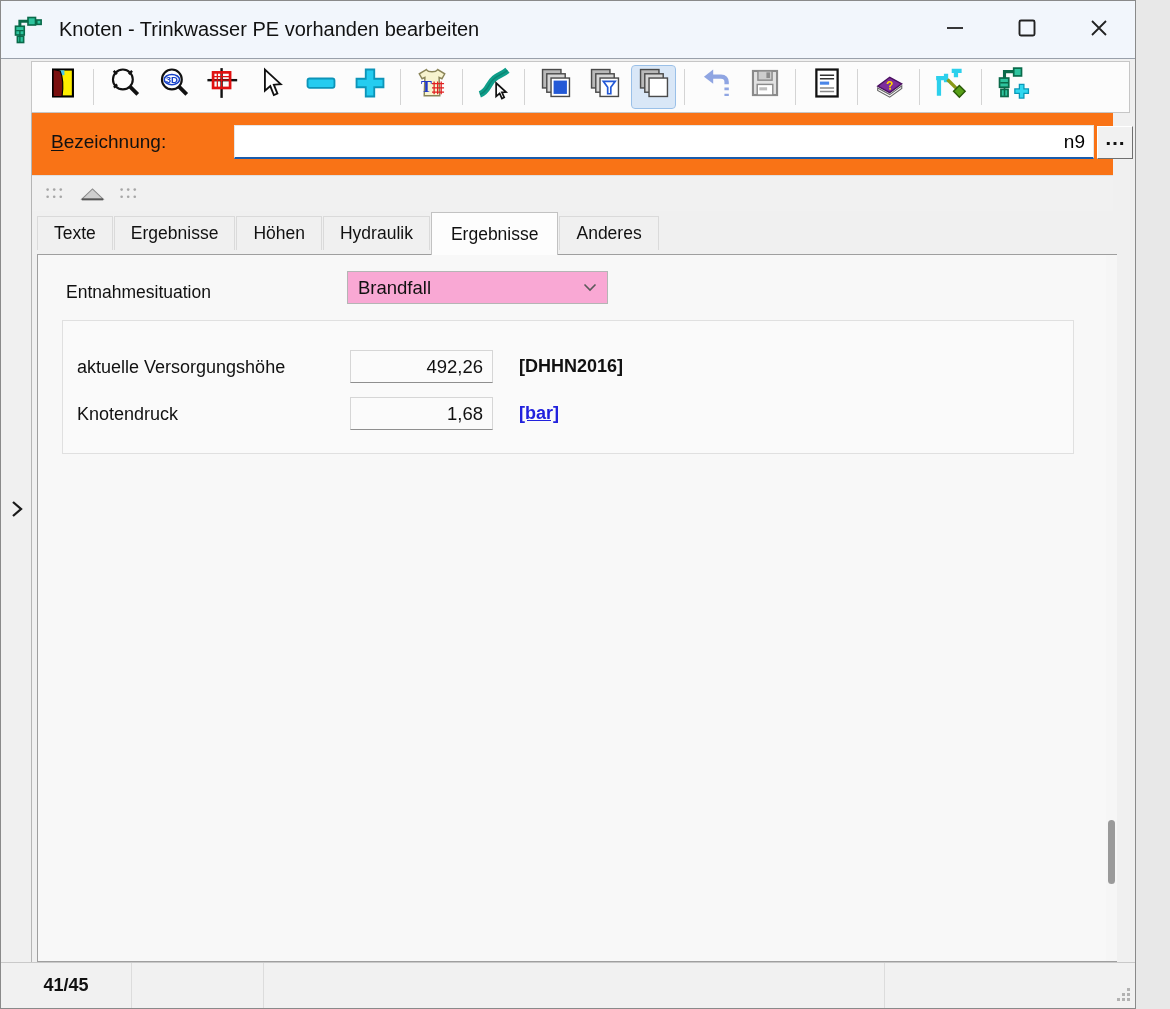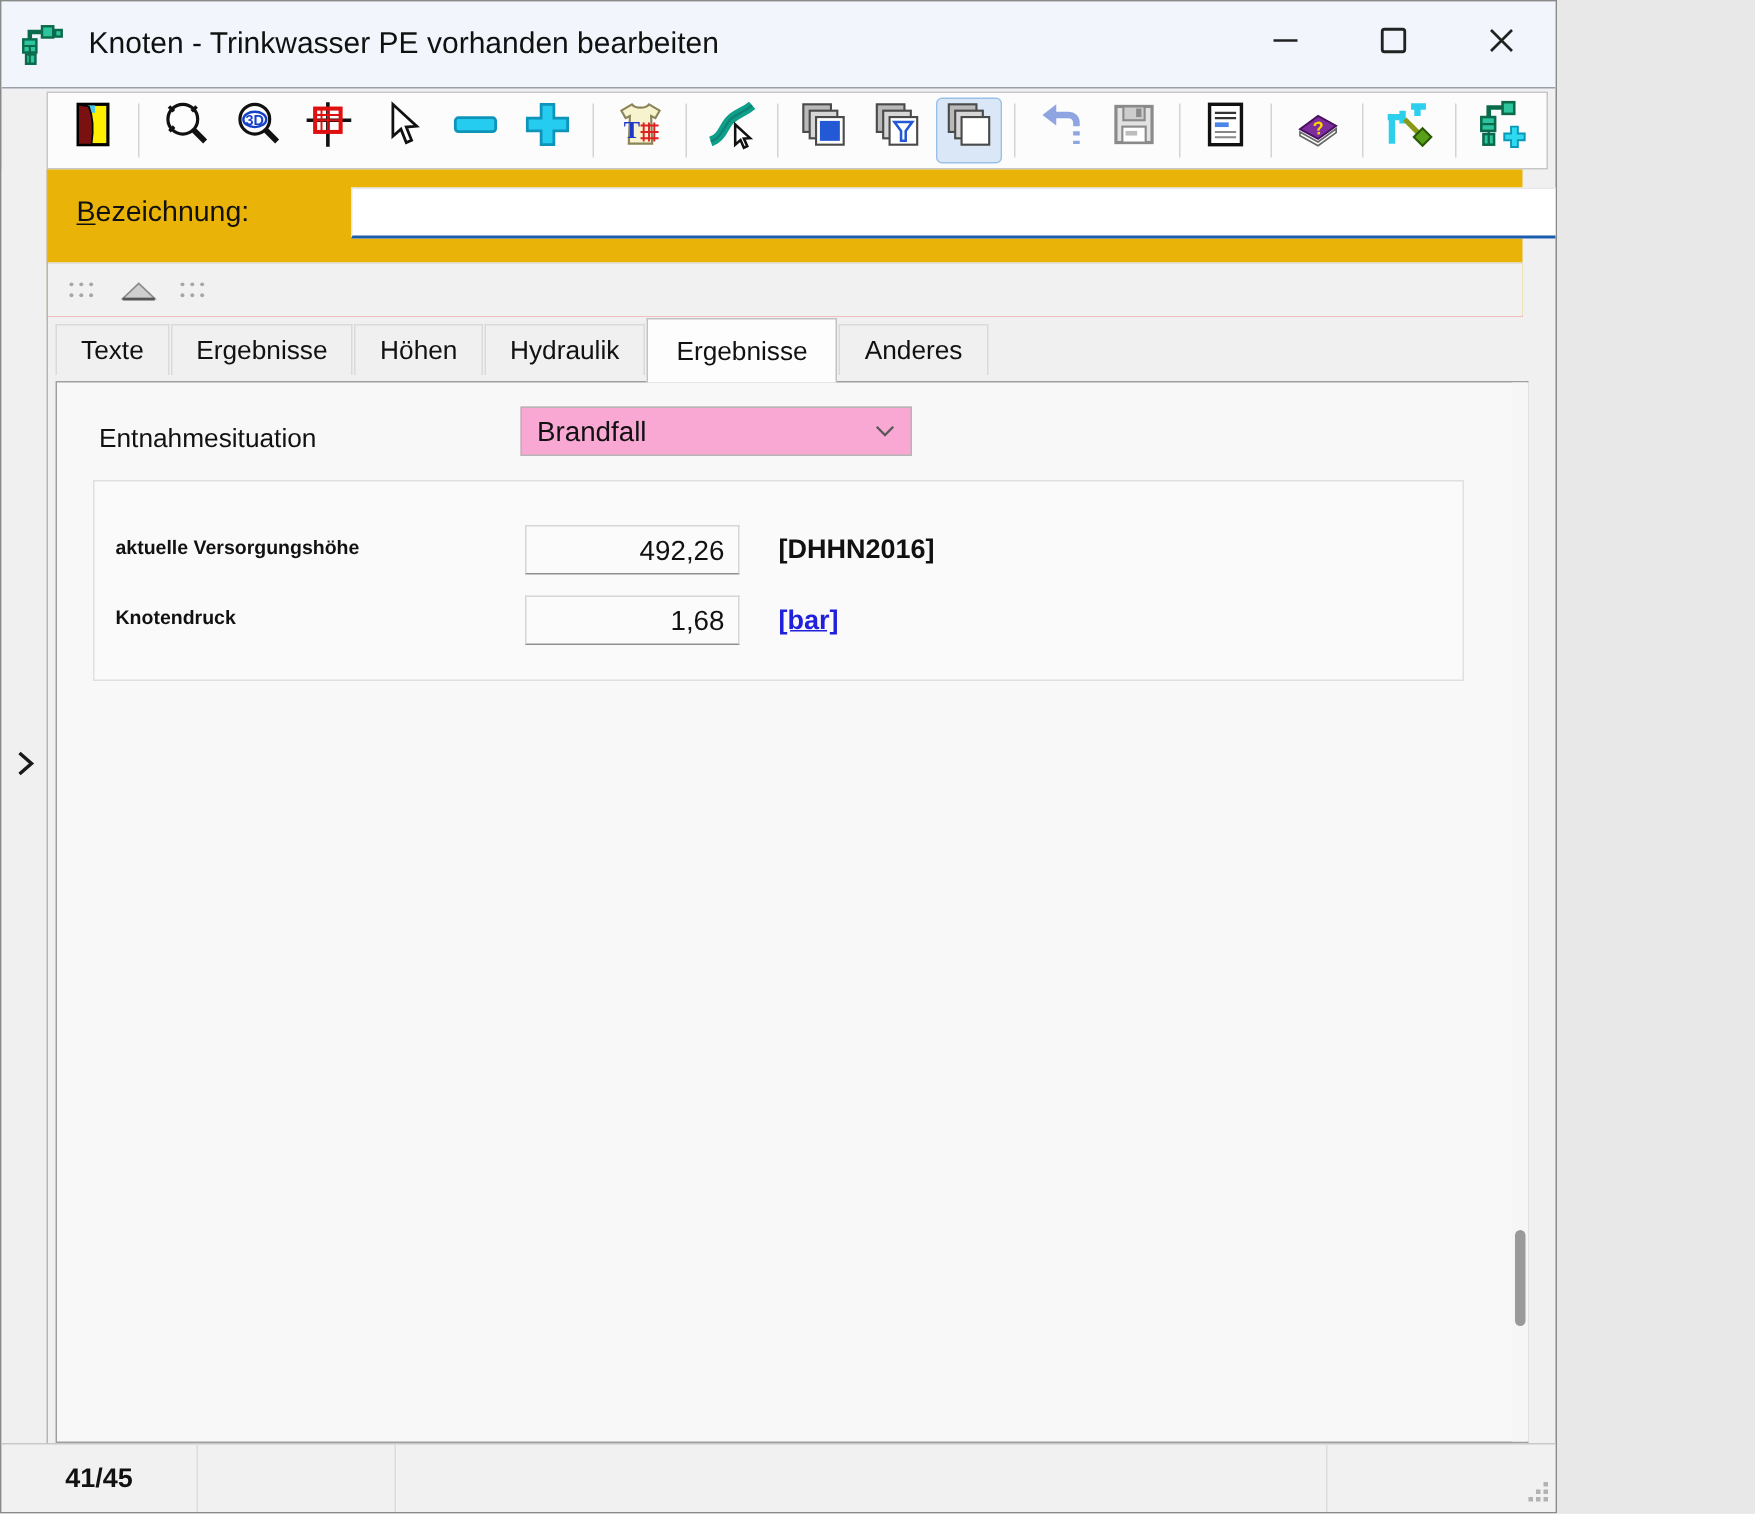--- a/index.html
+++ b/index.html
@@ -1,34 +1,34 @@
 <!DOCTYPE html>
 <html><head>
 <meta charset="utf-8">
 <style>
   html,body{margin:0;padding:0;background:#e8e8e8;}
-  .window{position:relative;width:1038px;height:1009px;background:#f0f0f0;
+  .window{position:relative;width:1136px;height:1009px;background:#f0f0f0;
     font-family:"Liberation Sans",sans-serif;color:#111;border:1px solid #8a8a8a;
     box-sizing:border-box;overflow:hidden;}
   
   .titlebar{height:58px;background:#f2f6fc;border-bottom:1px solid #99a0aa;
     display:flex;align-items:center;padding-left:12px;box-sizing:border-box;}
   .title-icon{display:flex;align-items:center;}
   .title-text{margin-left:16px;font-size:20px;}
   .win-controls{margin-left:auto;height:100%;display:flex;}
   .win-btn{width:72px;height:100%;display:flex;align-items:center;justify-content:center;cursor:default;}
   
   .toolbar{position:absolute;left:30px;right:5px;top:60px;height:52px;background:#fcfcfc;
     border:1px solid #c6c6c6;box-sizing:border-box;display:flex;align-items:center;
     padding:0 9px;gap:6px;}
   .tbtn{width:43px;height:42px;display:flex;align-items:flex-start;justify-content:center;border-radius:3px;text-decoration:underline;}
   .tbtn.active{background:#d9e7f7;outline:1px solid #9ac0e8;}
   .tsep{width:1px;height:36px;background:#d4d4d4;margin:0 3px;}
   
-  .upper-region{position:absolute;left:30px;right:22px;top:112px;height:98px;background:#eab308;
+  .upper-region{position:absolute;left:30px;right:22px;top:112px;height:98px;background:#f97316;
     border-bottom:1px solid #ec4899;box-sizing:border-box;}
   .bez-row{position:relative;height:62px;}
   .bez-label{position:absolute;left:20px;top:18px;font-size:19px;}
   .u{text-decoration:underline;text-underline-offset:2px;}
   .bez-input{position:absolute;left:203px;top:12px;width:860px;height:34px;box-sizing:border-box;
     background:#fff;border:1px solid #e6e6e6;border-bottom:2px solid #1b5cab;font-size:19px;
     font-family:"Liberation Sans",sans-serif;padding:0 8px;outline:none;text-align:right;}
   .browse-btn{position:absolute;left:1066px;top:13px;width:36px;height:33px;background:#f1f1f1;
     border:1px solid;border-color:#ffffff #6f6f6f #6f6f6f #ffffff;font-size:21px;font-weight:bold;
     line-height:14px;padding:0 0 10px 0;font-family:"Liberation Sans",sans-serif;color:#111;}
@@ -48,21 +48,21 @@
   .tab.active{height:43px;background:#fdfdfd;border-color:#c2c2c2;margin-bottom:-1px;padding:0 19px;}
   .panel{position:absolute;left:6px;right:13px;top:43px;bottom:0;border:1px solid #9f9f9f;
     background:#f8f8f8;z-index:1;}
   .ent-label{position:absolute;left:28px;top:27px;font-size:17.5px;}
   .select-box{position:absolute;left:309px;top:16px;width:261px;height:33px;box-sizing:border-box;
     border:1px solid #b5b5b5;background:#f9a8d4;display:flex;align-items:center;padding:0 10px;
     font-size:18.5px;cursor:default;}
   .select-box .chev{margin-left:auto;display:flex;align-items:center;}
   .groupbox{position:absolute;left:24px;right:42px;top:65px;height:132px;border:1px solid #e0e0e0;
     background:#fafafa;}
-  .glabel{position:absolute;font-size:13px;font-weight:bold;}
+  .glabel{position:absolute;font-size:18px;}
   .gfield{position:absolute;width:143px;height:33px;box-sizing:border-box;background:#fbfbfb;
     border:1px solid #d6d6d6;border-bottom-color:#8f8f8f;display:flex;align-items:center;
     justify-content:flex-end;padding:0 9px;font-size:18.5px;}
   .gunit{position:absolute;font-size:18px;font-weight:bold;}
   .gunit.link{color:#2121dd;text-decoration:underline;cursor:pointer;}
   .r1l{left:14px;top:36px;} .r1f{left:287px;top:29px;} .r1u{left:456px;top:35px;}
   .r2l{left:14px;top:83px;} .r2f{left:287px;top:76px;} .r2u{left:456px;top:82px;}
   
   .vscroll{position:absolute;right:13px;top:44px;bottom:1px;width:11px;background:#f6f6f6;z-index:3;}
   .vthumb{position:absolute;left:2px;width:7px;top:565px;height:64px;background:#9a9a9a;border-radius:4px;}

